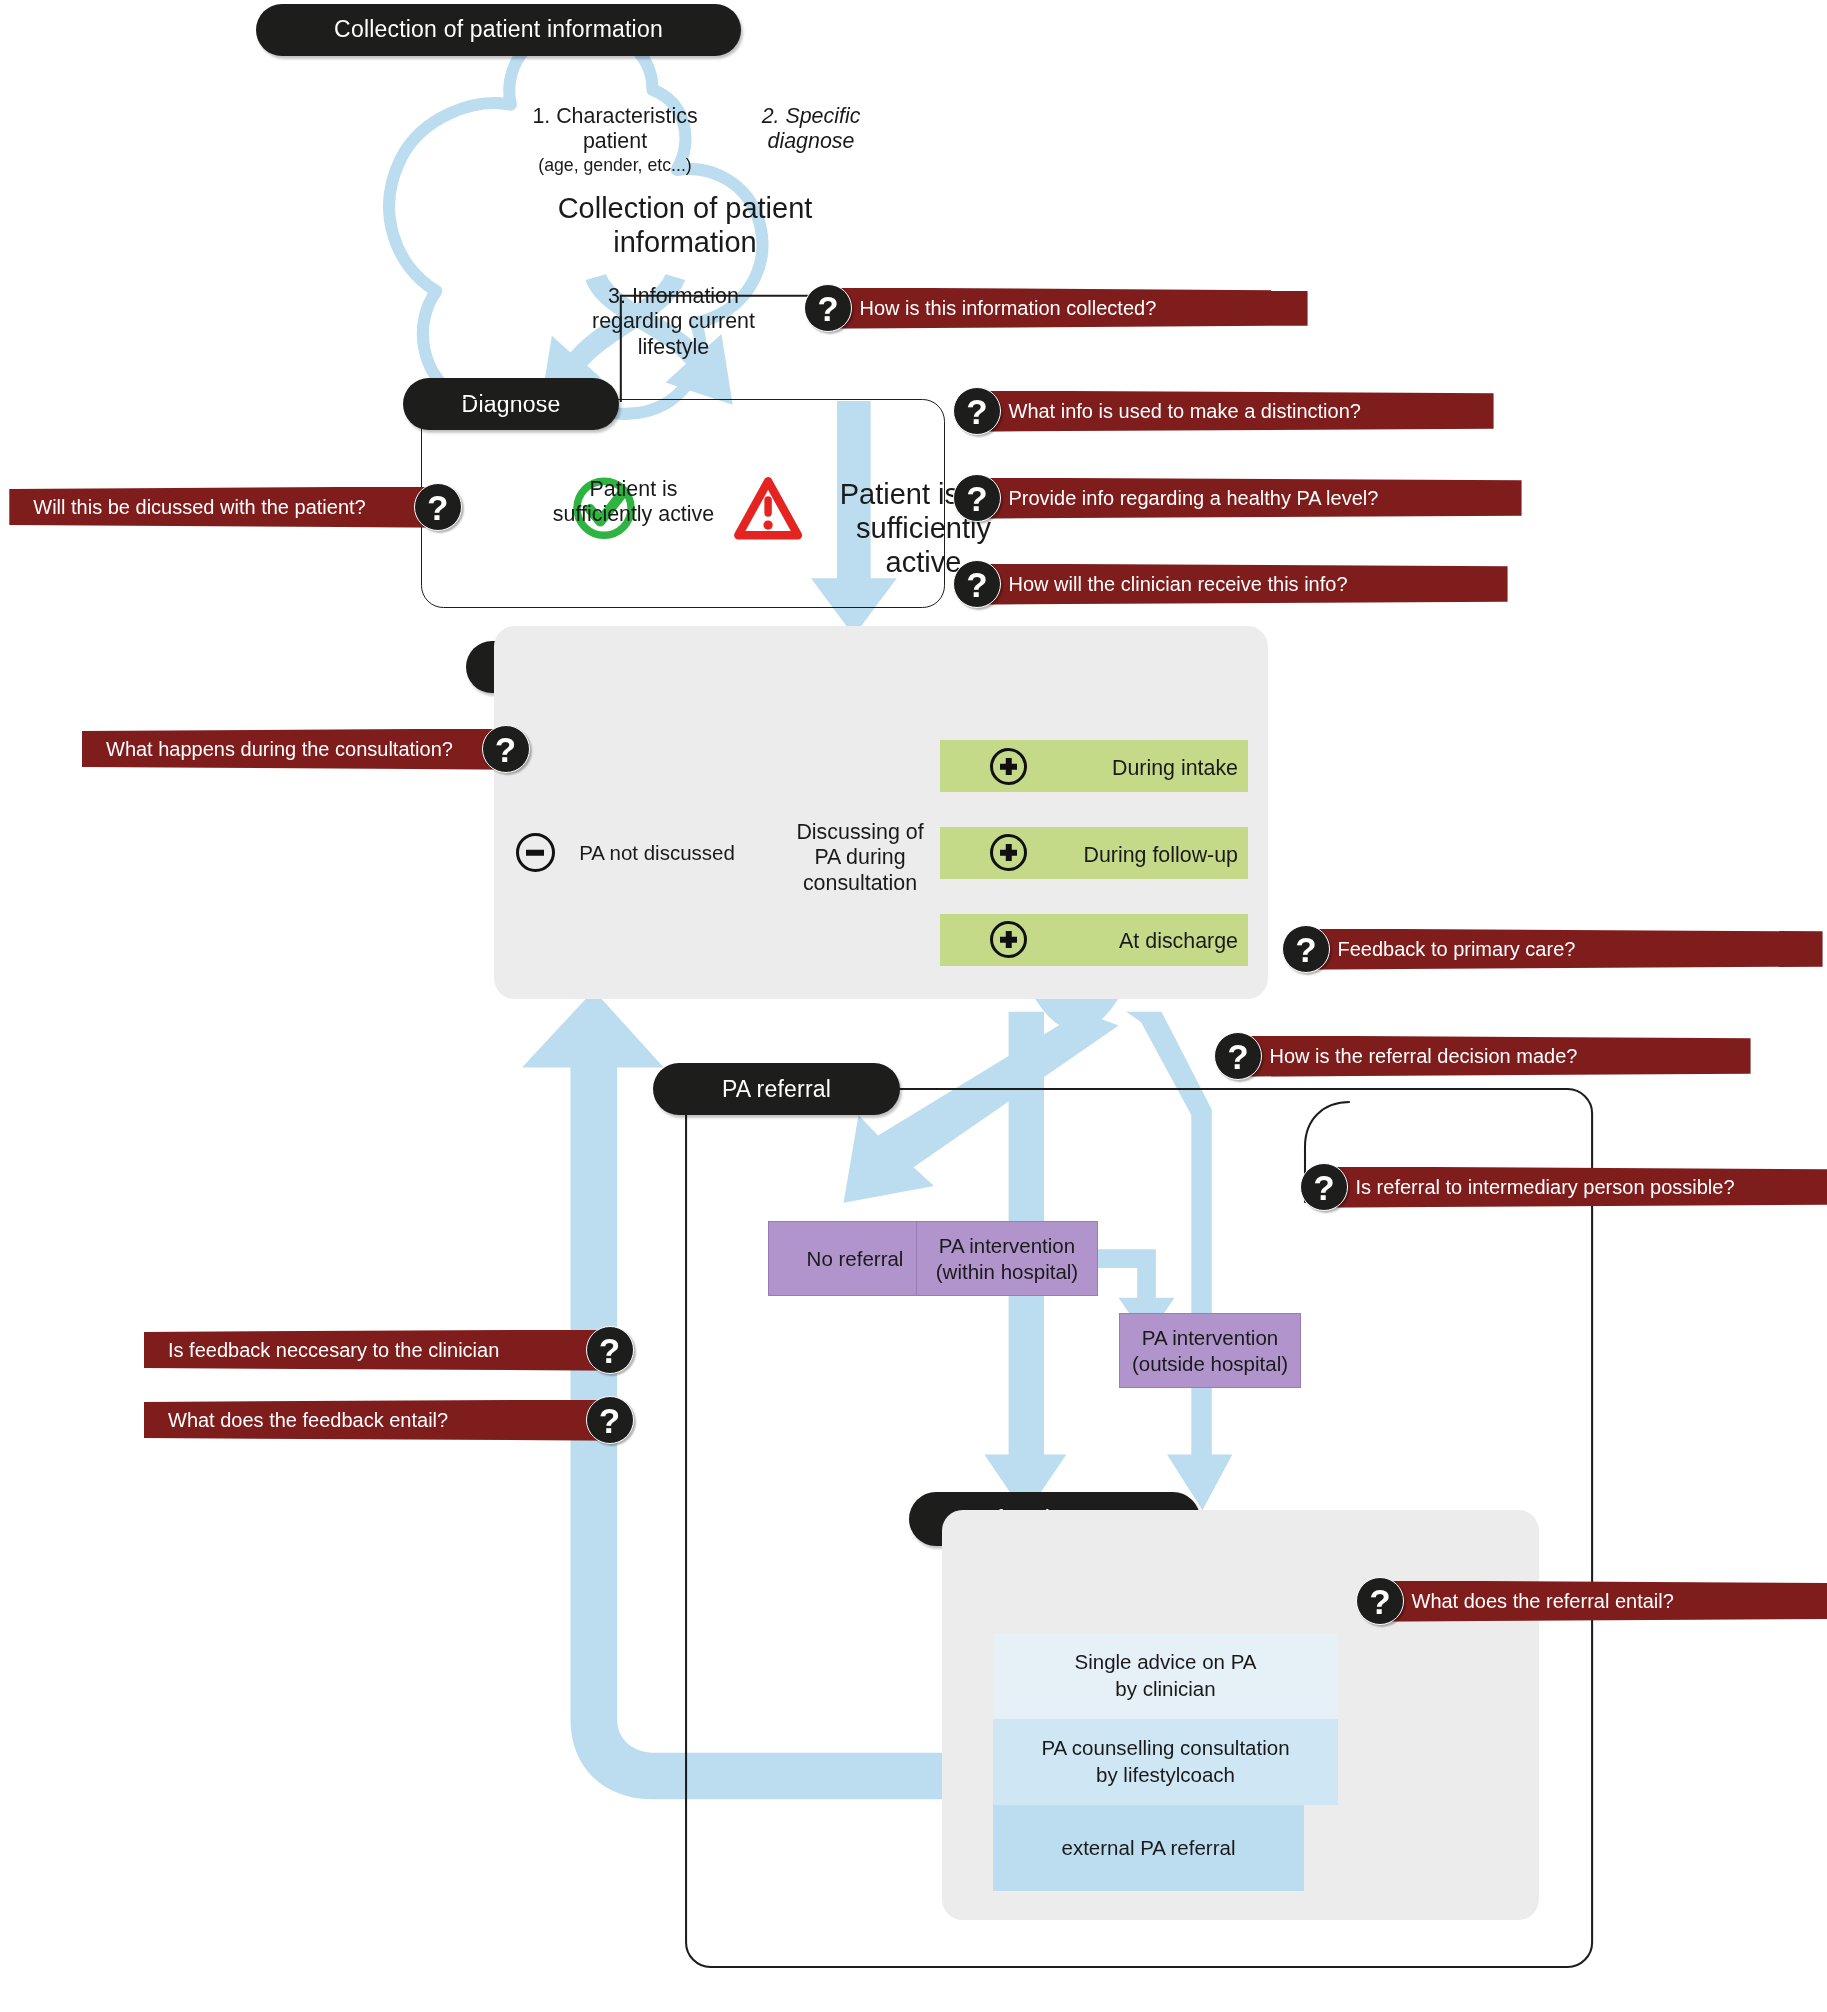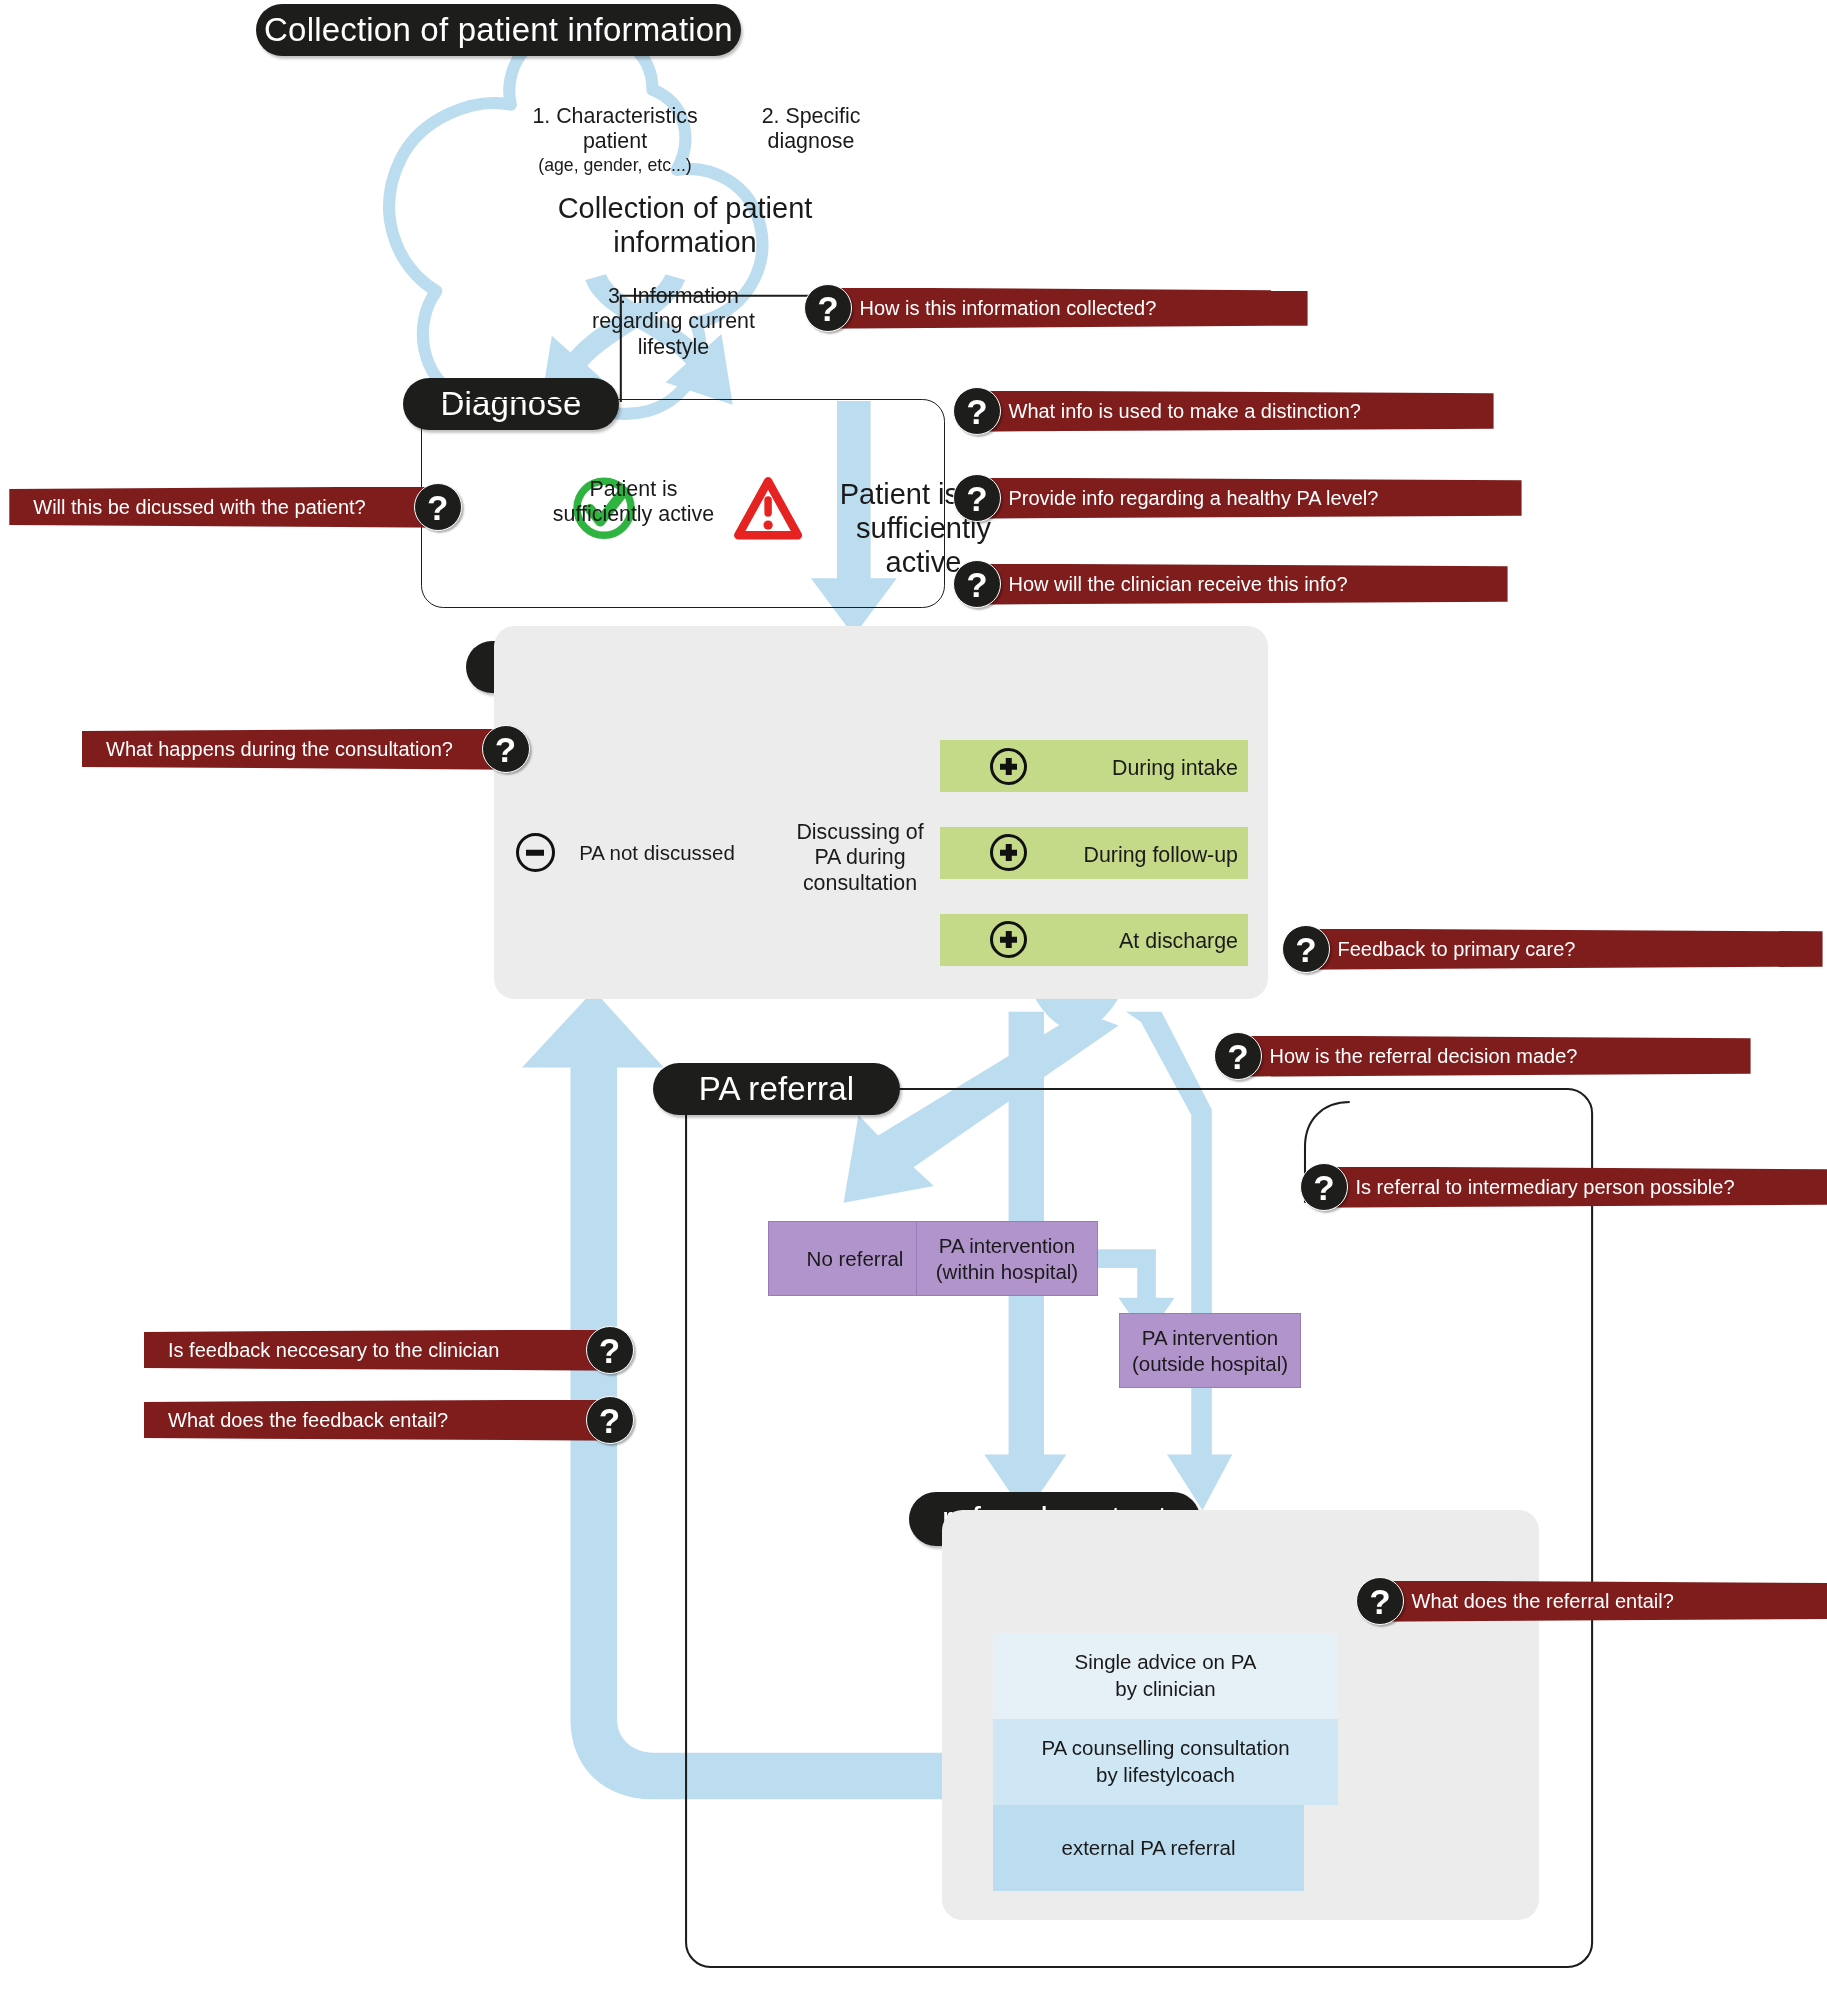--- a/index.html
+++ b/index.html
@@ -5,21 +5,21 @@
   html,body{margin:0;padding:0;background:#ffffff;}
   body{font-family:"Liberation Sans",sans-serif;color:#1a1a1a;}
   #stage{position:relative;width:1827px;height:2013px;background:#fff;overflow:hidden;}
   #svgroot{position:absolute;left:0;top:0;width:1827px;height:2013px;}
   .txt{position:absolute;text-align:center;line-height:1.18;color:#1a1a1a;}
 
   
   .pill{
     position:absolute;background:#1d1d1b;color:#fff;border-radius:32px;
     display:flex;align-items:center;justify-content:center;
-    font-size:33px;letter-spacing:0.2px;white-space:nowrap;
+    font-size:23px;letter-spacing:0.2px;white-space:nowrap;
     box-shadow:1.9px 2.8px 2.8px rgba(0,0,0,.25);
   }
 
   
   .q{position:absolute;height:48px;display:flex;align-items:center;}
   .qbadge{
     position:relative;z-index:3;width:48px;height:48px;border-radius:50%;
     background:#1d1d1b;color:#fff;flex:0 0 48px;
     display:flex;align-items:center;justify-content:center;
     font-size:35px;font-weight:bold;line-height:1;
@@ -201,21 +201,21 @@
   <div class="pill" style="left:909px;top:1492px;width:291px;height:54px;">
     <span>referral content</span>
   </div>
 
   <div class="txt" style="left:508px;top:104px;width:214px;font-size:21.4px;">
     <div>1. Characteristics</div>
     <div>patient</div>
     <div style="font-size:17.7px;">(age, gender, etc...)</div>
   </div>
 
-  <div class="txt" style="left:727px;top:104px;width:168px;font-size:21.4px;">
+  <div class="txt" style="left:727px;top:104px;width:168px;font-size:21.4px;font-style:italic;">
     <div>2. Specific</div>
     <div>diagnose</div>
   </div>
 
   <div class="txt" style="left:522px;top:191px;width:326px;font-size:29px;">
     <div>Collection of patient</div>
     <div>information</div>
   </div>
 
   <div class="txt" style="left:564px;top:284px;width:219px;font-size:21.4px;">

